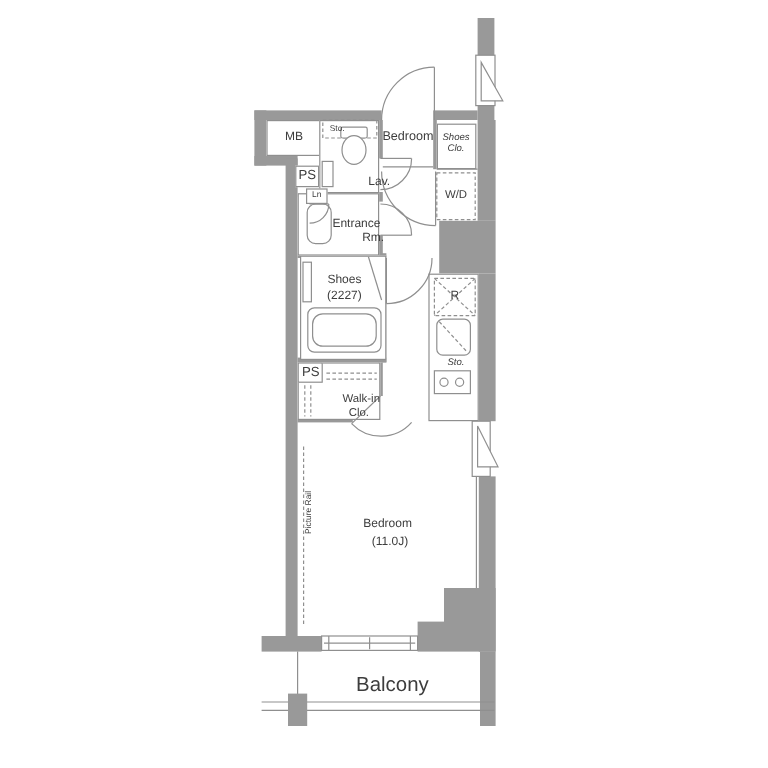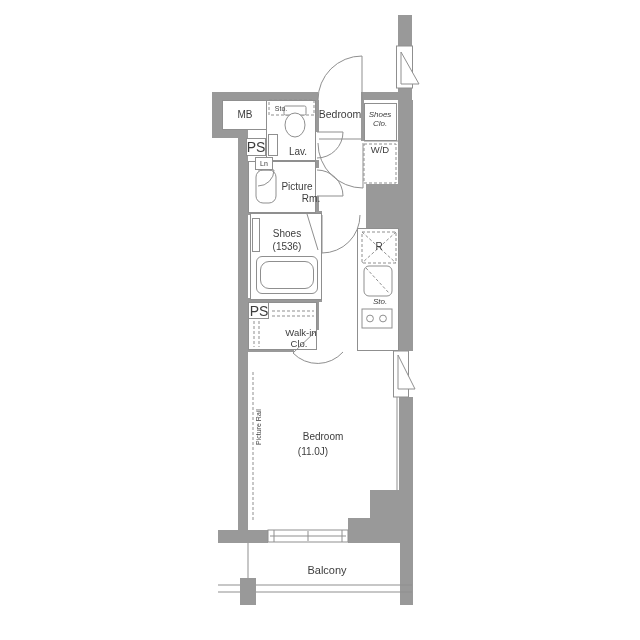--- a/index.html
+++ b/index.html
@@ -9,22 +9,22 @@
   .iwall{position:absolute;background:var(--wall,#9a9a9a);}
   .box{position:absolute;background:#fff;border:1px solid var(--line,#8f8f8f);box-sizing:border-box;}
   .tub-o{border-radius:6px;}
   .tub-i{border-radius:9px;}
   svg.ovl{position:absolute;left:0;top:0;z-index:5;}
   .s{stroke:var(--line,#8f8f8f);fill:none;stroke-width:1;}
   .d{stroke-dasharray:3 2;}
   .wf{fill:#fff;}
   .lbl{position:absolute;z-index:8;color:var(--text,#3d3d3d);white-space:nowrap;
        transform:translate(-50%,-50%);line-height:1;}
-  .f7{font-size:7px;} .f8{font-size:8px;font-style:italic;} .f9{font-size:14px;} .f95{font-size:9.5px;}
-  .f10{font-size:10px;} .f105{font-size:10.5px;} .f11{font-size:11px;} .f125{font-size:10px;}
+  .f7{font-size:7px;} .f8{font-size:8px;font-style:italic;} .f9{font-size:11px;} .f95{font-size:9.5px;}
+  .f10{font-size:10px;} .f105{font-size:10.5px;} .f11{font-size:17px;} .f125{font-size:10px;}
   .vert{transform:translate(-50%,-50%) rotate(-90deg);}
 </style>
 </head>
 <body>
 
 <div id="plan">
 
   <div class="wall" style="left:212px;top:92px;width:106px;height:8px"></div>
   <div class="wall" style="left:361px;top:92px;width:37px;height:8px"></div>
   <div class="wall" style="left:398px;top:15px;width:14px;height:33px"></div>
@@ -123,34 +123,34 @@
     <path class="s" d="M 322 253 A 38 38 0 0 0 360 215"></path>
     <path class="s" d="M 307 214 L 318 250"></path>
     <path class="s" d="M 317 330 L 293 353"></path>
     <path class="s" d="M 293 353 A 34 34 0 0 0 343 352"></path>
     <path class="s" d="M 258 170 L 274 170"></path>
     <path class="s" d="M 274 170 A 16 16 0 0 1 258 186"></path>
   </svg>
 
   <div class="lbl f10" style="left:245px;top:115px">MB</div>
   <div class="lbl f7" style="left:281px;top:108px">Sto.</div>
-  <div class="lbl f10" style="left:298px;top:152px">Lav.</div>
+  <div class="lbl f10" style="left:316px;top:152px">Lav.</div>
   <div class="lbl f9" style="left:256px;top:147px">PS</div>
   <div class="lbl f7" style="left:264px;top:163px">Ln</div>
-  <div class="lbl f10" style="left:297px;top:187px">Picture</div>
+  <div class="lbl f10" style="left:297px;top:187px">Entrance</div>
   <div class="lbl f10" style="left:311px;top:199px">Rm.</div>
   <div class="lbl f105" style="left:340px;top:114px">Bedroom</div>
   <div class="lbl f8" style="left:380px;top:115px">Shoes</div>
   <div class="lbl f8" style="left:380px;top:124px">Clo.</div>
-  <div class="lbl f95" style="left:380px;top:150px">W/D</div>
+  <div class="lbl f95" style="left:380px;top:163px">W/D</div>
   <div class="lbl f10" style="left:287px;top:234px">Shoes</div>
-  <div class="lbl f10" style="left:287px;top:247px">(1536)</div>
+  <div class="lbl f10" style="left:287px;top:247px">(2227)</div>
   <div class="lbl f9" style="left:259px;top:311px">PS</div>
   <div class="lbl f95" style="left:301px;top:333px">Walk-in</div>
   <div class="lbl f95" style="left:299px;top:344px">Clo.</div>
   <div class="lbl f10" style="left:379px;top:247px">R</div>
   <div class="lbl f8" style="left:380px;top:302px">Sto.</div>
   <div class="lbl f125" style="left:323px;top:437px">Bedroom</div>
-  <div class="lbl f125" style="left:313px;top:452px">(11.0J)</div>
+  <div class="lbl f125" style="left:325px;top:452px">(11.0J)</div>
   <div class="lbl f7 vert" style="left:258px;top:427px">Picture Rail</div>
   <div class="lbl f11" style="left:327px;top:570px">Balcony</div>
 
 </div>
 
 </body></html>

